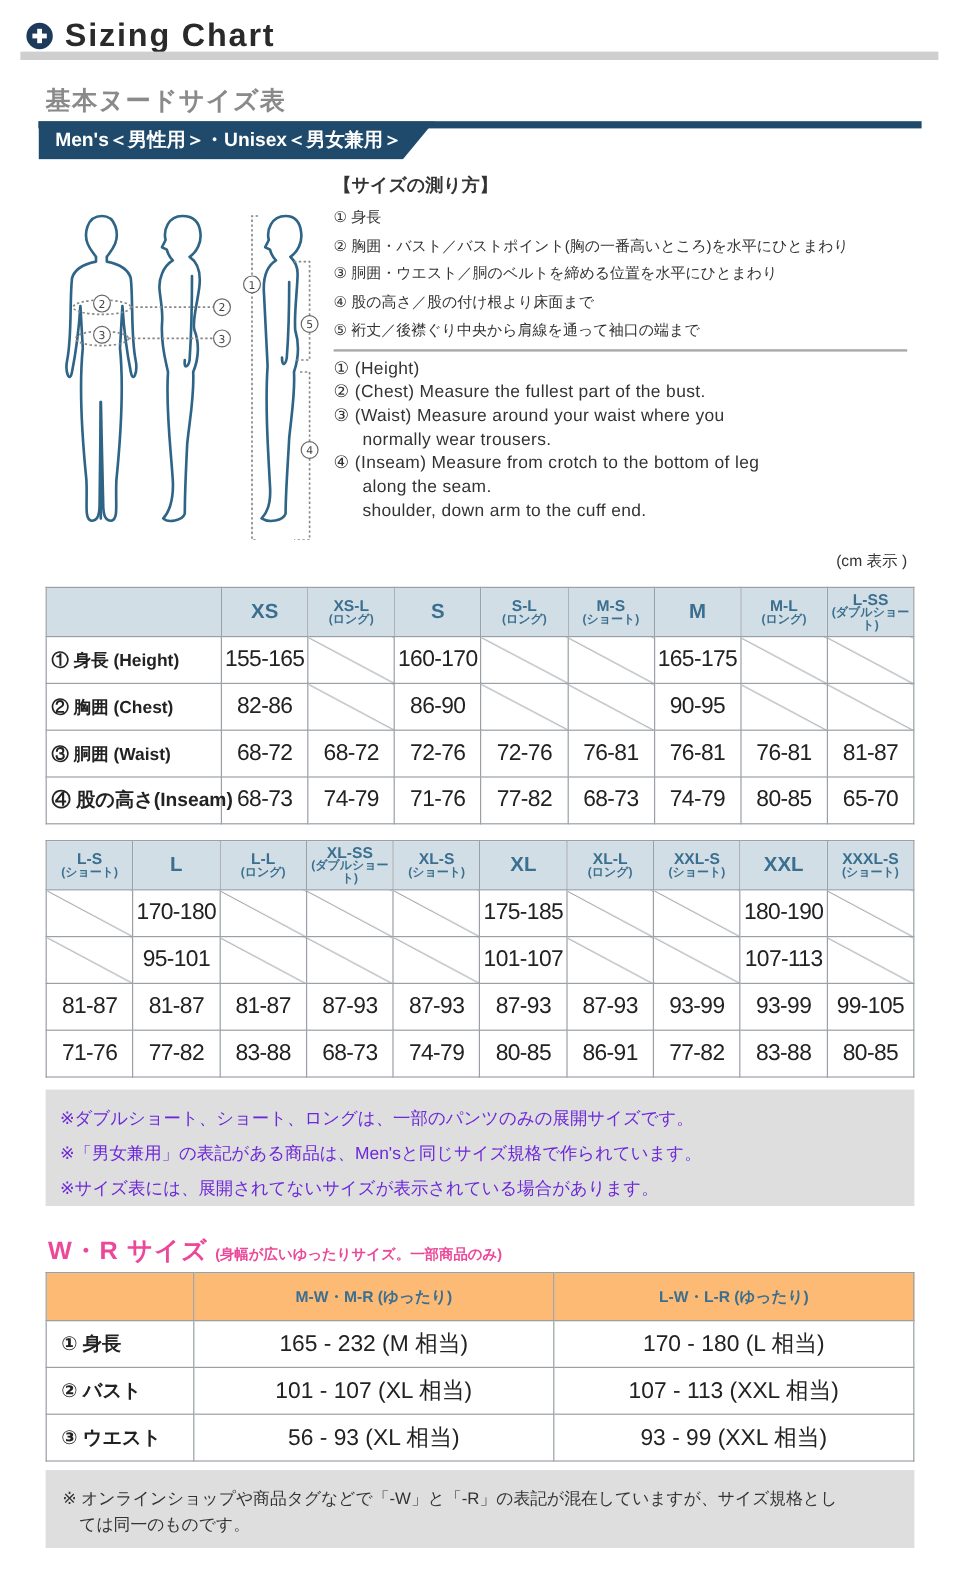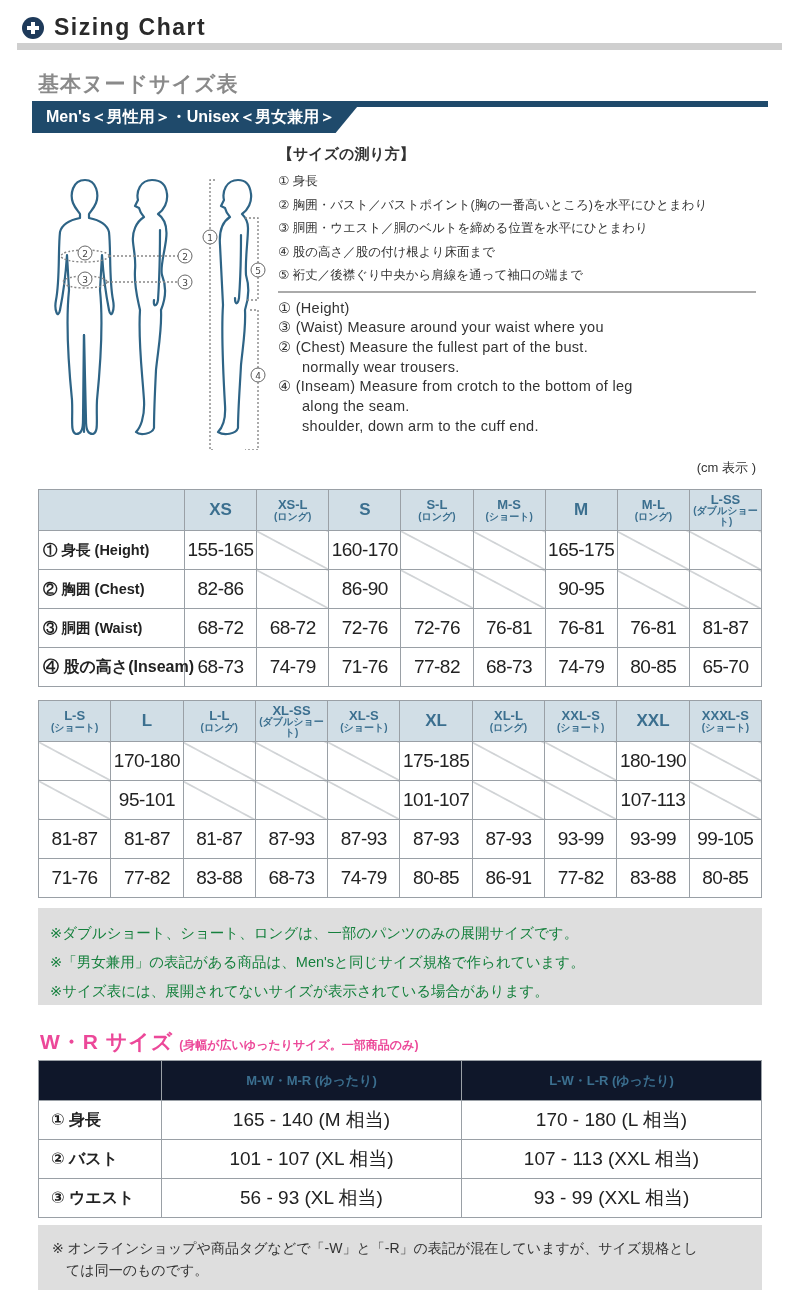--- a/index.html
+++ b/index.html
@@ -4,21 +4,21 @@
 <style>
   * { box-sizing: border-box; margin: 0; padding: 0; }
   html, body { width: 800px; height: 1308px; background: #ffffff; overflow: hidden; }
   body { font-family: "Liberation Sans", "DejaVu Sans", sans-serif; color: #222; position: relative; }
 
   .top-header { position: absolute; left: 22px; top: 14px; display: flex; align-items: center; }
   .plus-icon { width: 22px; height: 22px; border-radius: 50%; background: #1e3a5a; position: relative; margin-right: 10px; }
   .plus-icon::before, .plus-icon::after { content: ""; position: absolute; background: #fff; }
   .plus-icon::before { left: 9px; top: 5px; width: 4px; height: 12px; }
   .plus-icon::after { left: 5px; top: 9px; width: 12px; height: 4px; }
-  .page-title { font-size: 23px; font-weight: bold; letter-spacing: 1.5px; color: #2a2a2a; }
+  .page-title { font-size: 27px; font-weight: bold; letter-spacing: 1.5px; color: #2a2a2a; }
   .header-rule { position: absolute; left: 17px; top: 43px; width: 765px; height: 7px; background: #cfcfcf; }
 
   .section-title { position: absolute; left: 38px; top: 70px; font-size: 21px; font-weight: bold; color: #8a8a8a; letter-spacing: 1px; }
   .banner { position: absolute; left: 32px; top: 101px; width: 736px; height: 32px; }
   .banner-line { position: absolute; left: 0; top: 0; width: 736px; height: 6px; background: #1f4a6b; }
   .banner-tab { position: absolute; left: 0; top: 0; width: 330px; height: 32px; background: #1f4a6b;
     clip-path: polygon(0 0, 100% 0, 92% 100%, 0 100%); }
   .banner-text { position: absolute; left: 14px; top: 6px; color: #fff; font-size: 16px; font-weight: bold; white-space: nowrap; }
 
   .figures { position: absolute; left: 40px; top: 170px; width: 230px; height: 280px; }
@@ -41,28 +41,28 @@
   .size-table td.label { text-align: left; padding-left: 4px; font-size: 14.5px; font-weight: bold; white-space: nowrap; }
   .size-table td.label.tiny { font-size: 16px; }
   .size-table td.empty { background: linear-gradient(to top right, transparent calc(50% - 0.7px), #8e959b 50%, transparent calc(50% + 0.7px)); }
   .val { letter-spacing: -0.5px; }
 
   #t1 { top: 489px; }
   #t2 { top: 700px; border-radius: 25px; }
 
   .note-box { position: absolute; left: 38px; width: 724px; background: #dedede; }
   .note1 { top: 908px; height: 97px; padding: 11px 0 0 12px; }
-  .note1 div { font-size: 14.5px; color: #15803d; line-height: 29px; }
+  .note1 div { font-size: 14.5px; color: #6d28d9; line-height: 29px; }
   .wr-title { position: absolute; left: 40px; top: 1028px; color: #ec4899; white-space: nowrap; }
   .wr-title .big { font-size: 21px; font-weight: bold; letter-spacing: 1px; }
   .wr-title .small { font-size: 12px; font-weight: bold; margin-left: 6px; }
 
   .wr-table { left: 38px; top: 1060px; width: 724px; table-layout: fixed; }
   .wr-table td, .wr-table th { border: 1px solid #9aa0a6; height: 39px; font-size: 19px; text-align: center; color: #222; }
-  .wr-table th { background: #0f172a; color: #3b6f8f; font-size: 13px; font-weight: bold; height: 40px; }
+  .wr-table th { background: #fdba74; color: #3b6f8f; font-size: 13px; font-weight: bold; height: 40px; }
   .wr-table td.label { text-align: left; padding-left: 12px; font-size: 16px; font-weight: bold; }
 
   .note2 { top: 1225px; height: 65px; padding: 12px 14px 0 14px; }
   .note2 div { font-size: 14px; color: #333; line-height: 22px; }
   .note2 .cont { padding-left: 14px; }
 </style>
 </head>
 <body>
 
 <div class="top-header">
@@ -129,22 +129,22 @@
   <div class="howto-jp">
     <div>① 身長</div>
     <div>② 胸囲・バスト／バストポイント(胸の一番高いところ)を水平にひとまわり</div>
     <div>③ 胴囲・ウエスト／胴のベルトを締める位置を水平にひとまわり</div>
     <div>④ 股の高さ／股の付け根より床面まで</div>
     <div>⑤ 裄丈／後襟ぐり中央から肩線を通って袖口の端まで</div>
   </div>
   <div class="howto-rule"></div>
   <div class="howto-en">
     <div><span>①</span> <span>(Height)</span></div>
+    <div><span>②</span> <span>(Chest) Measure the fullest part of the bust.</span></div>
     <div><span>③</span> <span>(Waist) Measure around your waist where you</span></div>
-    <div><span>②</span> <span>(Chest) Measure the fullest part of the bust.</span></div>
     <div class="indent">normally wear trousers.</div>
     <div><span>④</span> <span>(Inseam) Measure from crotch to the bottom of leg</span></div>
     <div class="indent">along the seam.</div>
     <div class="indent">shoulder, down arm to the cuff end.</div>
   </div>
 </div>
 <div class="unit-note">(cm 表示 )</div>
 
 <table id="t1" class="size-table">
   <colgroup>
@@ -305,21 +305,21 @@
   <thead>
     <tr>
       <th></th>
       <th>M-W・M-R (ゆったり)</th>
       <th>L-W・L-R (ゆったり)</th>
     </tr>
   </thead>
   <tbody>
     <tr>
       <td class="label">① 身長</td>
-      <td>165 - 140 (M 相当)</td>
+      <td>165 - 232 (M 相当)</td>
       <td>170 - 180 (L 相当)</td>
     </tr>
     <tr>
       <td class="label">② バスト</td>
       <td>101 - 107 (XL 相当)</td>
       <td>107 - 113 (XXL 相当)</td>
     </tr>
     <tr>
       <td class="label">③ ウエスト</td>
       <td>56 - 93 (XL 相当)</td>

